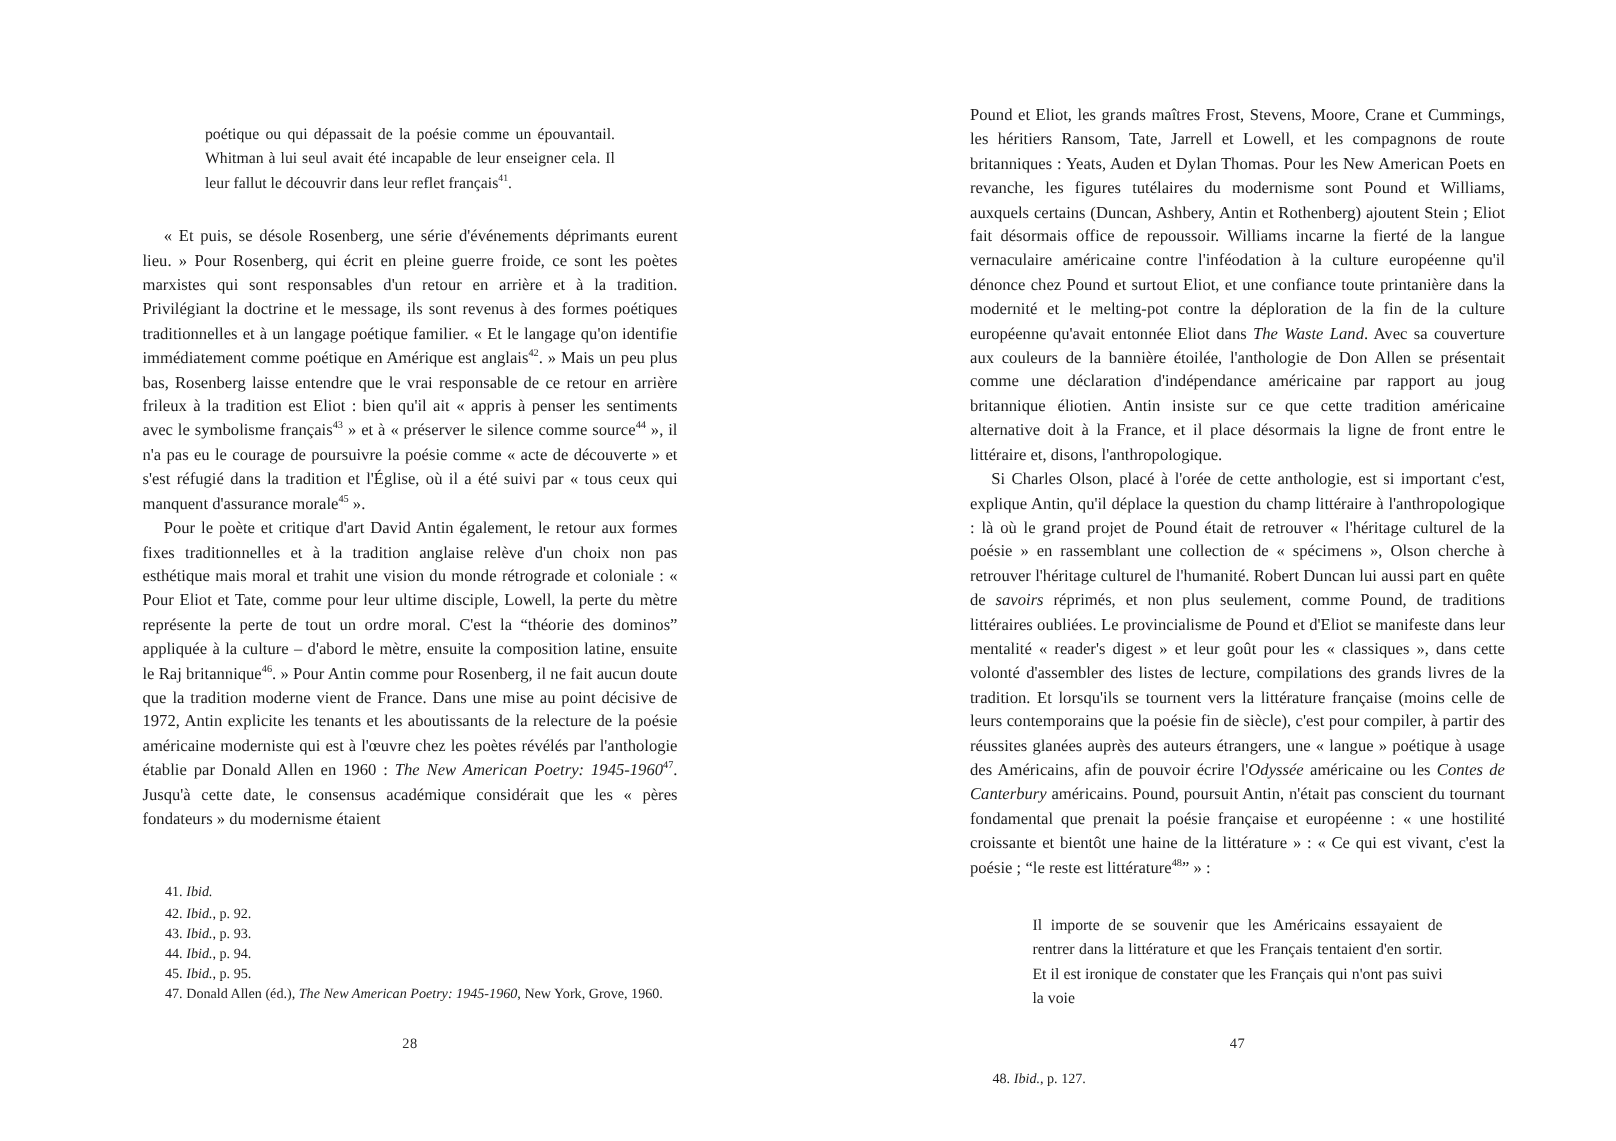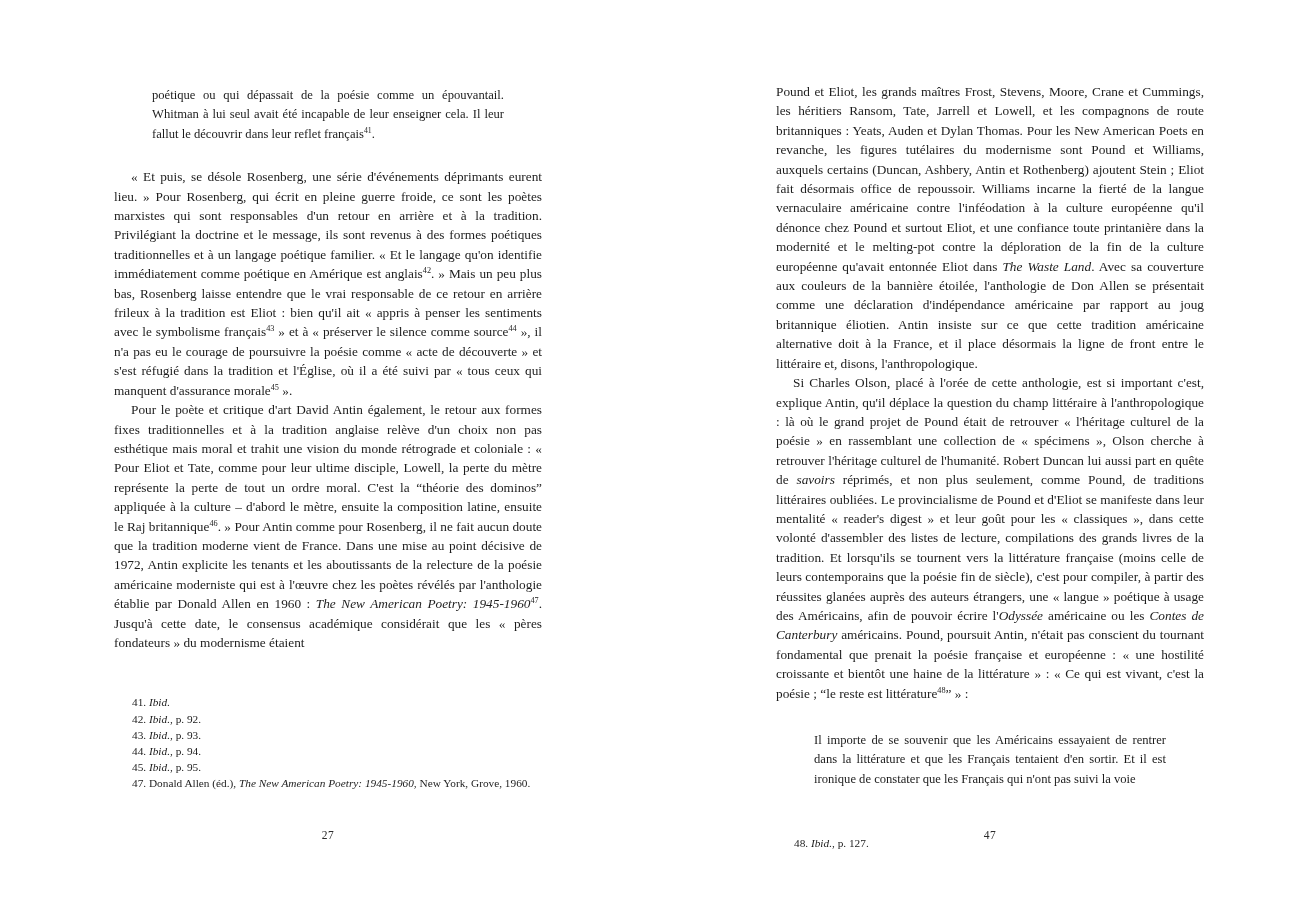--- a/index.html
+++ b/index.html
@@ -40,21 +40,21 @@
   }
   p.indent { text-indent: 17px; }
 
   .block-quote {
     margin: 0 34px;
     font-size: 12.6px;
     line-height: 19.4px;
     text-align: justify;
     hyphens: auto;
   }
-  .block-quote p { margin: 4px; font-size: inherit; line-height: inherit; }
+  .block-quote p { margin: 16px; font-size: inherit; line-height: inherit; }
 
   .quote-top { margin-bottom: 23px; }
   .quote-bottom { margin-top: 28px; }
 
   .footnotes {
     margin-top: 42px;
     margin-left: 18px;
     font-size: 11.3px;
     line-height: 16.2px;
   }
@@ -103,21 +103,21 @@
       <div class="footnotes">
         <p>41. <em>Ibid.</em></p>
         <p>42. <em>Ibid.</em>, p. 92.</p>
         <p>43. <em>Ibid.</em>, p. 93.</p>
         <p>44. <em>Ibid.</em>, p. 94.</p>
         <p>45. <em>Ibid.</em>, p. 95.</p>
         <p>47. Donald Allen (éd.), <em>The New American Poetry: 1945-1960</em>, New York, Grove, 1960.</p>
       </div>
 
     </div>
-    <div class="page-number">27</div>
+    <div class="page-number">28</div>
   </div>
 
   <div class="page page--right">
     <div class="page-content body-text">
 
       <p>Pound et Eliot, les grands maîtres Frost, Stevens, Moore, Crane et Cummings, les héritiers Ransom, Tate, Jarrell et Lowell, et les compagnons de route britanniques : Yeats, Auden et Dylan Thomas. Pour les New American Poets en revanche, les figures tutélaires du modernisme sont Pound et Williams, auxquels certains (Duncan, Ashbery, Antin et Rothenberg) ajoutent Stein ; Eliot fait désormais office de repoussoir. Williams incarne la fierté de la langue vernaculaire américaine contre l'inféodation à la culture européenne qu'il dénonce chez Pound et surtout Eliot, et une confiance toute printanière dans la modernité et le melting-pot contre la déploration de la fin de la culture européenne qu'avait entonnée Eliot dans <em>The Waste Land</em>. Avec sa couverture aux couleurs de la bannière étoilée, l'anthologie de Don Allen se présentait comme une déclaration d'indépendance américaine par rapport au joug britannique éliotien. Antin insiste sur ce que cette tradition américaine alternative doit à la France, et il place désormais la ligne de front entre le littéraire et, disons, l'anthropologique.</p>
       <p class="indent">Si Charles Olson, placé à l'orée de cette anthologie, est si important c'est, explique Antin, qu'il déplace la question du champ littéraire à l'anthropologique : là où le grand projet de Pound était de retrouver « l'héritage culturel de la poésie » en rassemblant une collection de « spécimens », Olson cherche à retrouver l'héritage culturel de l'humanité. Robert Duncan lui aussi part en quête de <em>savoirs</em> réprimés, et non plus seulement, comme Pound, de traditions littéraires oubliées. Le provincialisme de Pound et d'Eliot se manifeste dans leur mentalité « reader's digest » et leur goût pour les « classiques », dans cette volonté d'assembler des listes de lecture, compilations des grands livres de la tradition. Et lorsqu'ils se tournent vers la littérature française (moins celle de leurs contemporains que la poésie fin de siècle), c'est pour compiler, à partir des réussites glanées auprès des auteurs étrangers, une « langue » poétique à usage des Américains, afin de pouvoir écrire l'<em>Odyssée</em> américaine ou les <em>Contes de Canterbury</em> américains. Pound, poursuit Antin, n'était pas conscient du tournant fondamental que prenait la poésie française et européenne : « une hostilité croissante et bientôt une haine de la littérature » : « Ce qui est vivant, c'est la poésie ; “le reste est littérature<sup>48</sup>” » :</p>
 
       <div class="block-quote quote-bottom">
         <p>Il importe de se souvenir que les Américains essayaient de rentrer dans la littérature et que les Français tentaient d'en sortir. Et il est ironique de constater que les Français qui n'ont pas suivi la voie</p>

